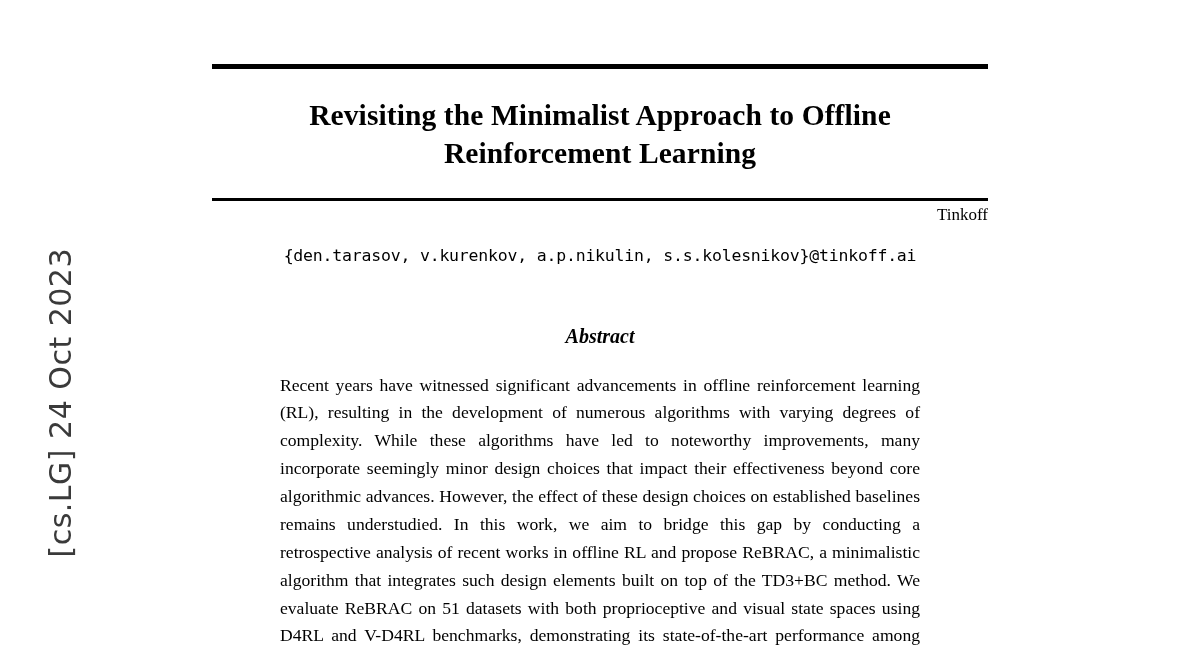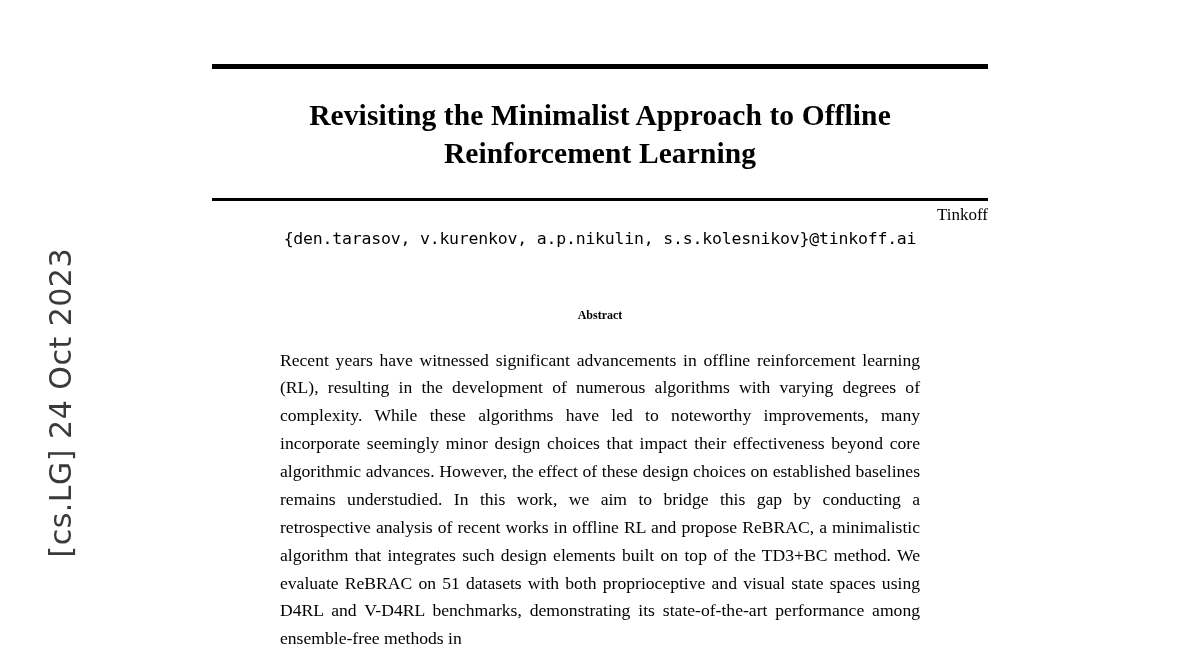--- a/index.html
+++ b/index.html
@@ -81,32 +81,33 @@
   .authors .name {
     display: inline-block;
     margin: 0 7px;
   }
   .affiliation {
     margin-top: 4px;
     text-align: right;
     font-size: 17px;
   }
   .emails {
-    margin-top: 4px;
+    margin-top: 21px;
     text-align: center;
     font-family: "DejaVu Sans Mono", monospace;
     font-size: 16.5px;
     letter-spacing: -0.2px;
   }
 
   .abstract-heading {
     margin-top: 60px;
     text-align: center;
-    font-size: 12px;
+    font-size: 20px;
     font-weight: bold;
+    font-style: italic;
   }
 
   .abstract-body {
     margin: 24px auto 0 auto;
     width: 640px;
     font-size: 17.6px;
     line-height: 1.585;
     text-align: justify;
     text-justify: inter-word;
     hyphens: manual;

